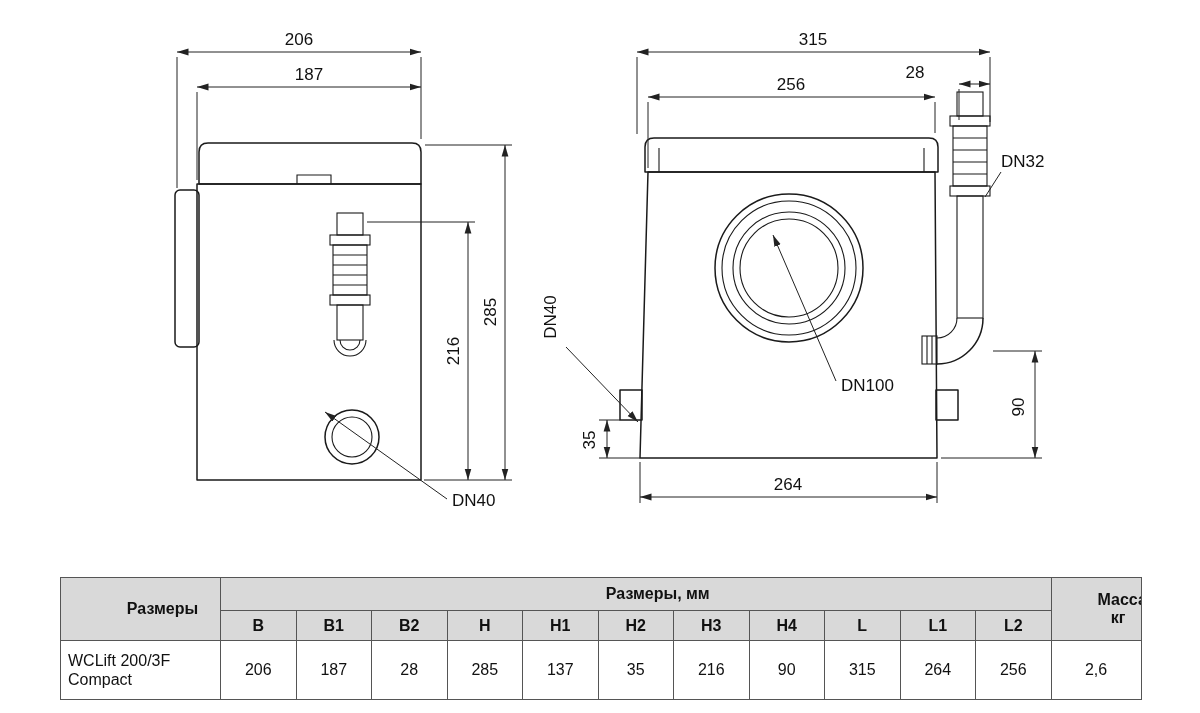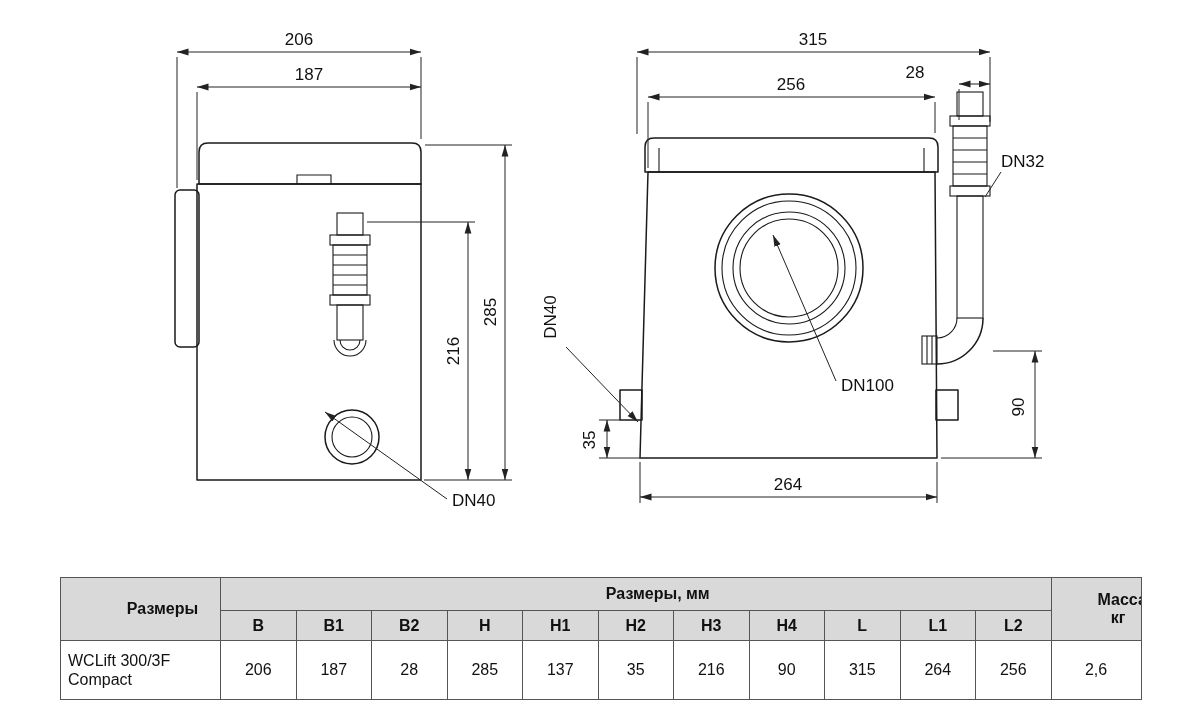--- a/index.html
+++ b/index.html
@@ -204,21 +204,21 @@
     <th>H</th>
     <th>H1</th>
     <th>H2</th>
     <th>H3</th>
     <th>H4</th>
     <th>L</th>
     <th>L1</th>
     <th>L2</th>
   </tr>
   <tr class="drow">
-    <td class="model-cell">WCLift 300/3F Compact</td>
+    <td class="model-cell">WCLift 200/3F Compact</td>
     <td>206</td>
     <td>187</td>
     <td>28</td>
     <td>285</td>
     <td>137</td>
     <td>35</td>
     <td>216</td>
     <td>90</td>
     <td>315</td>
     <td>264</td>

